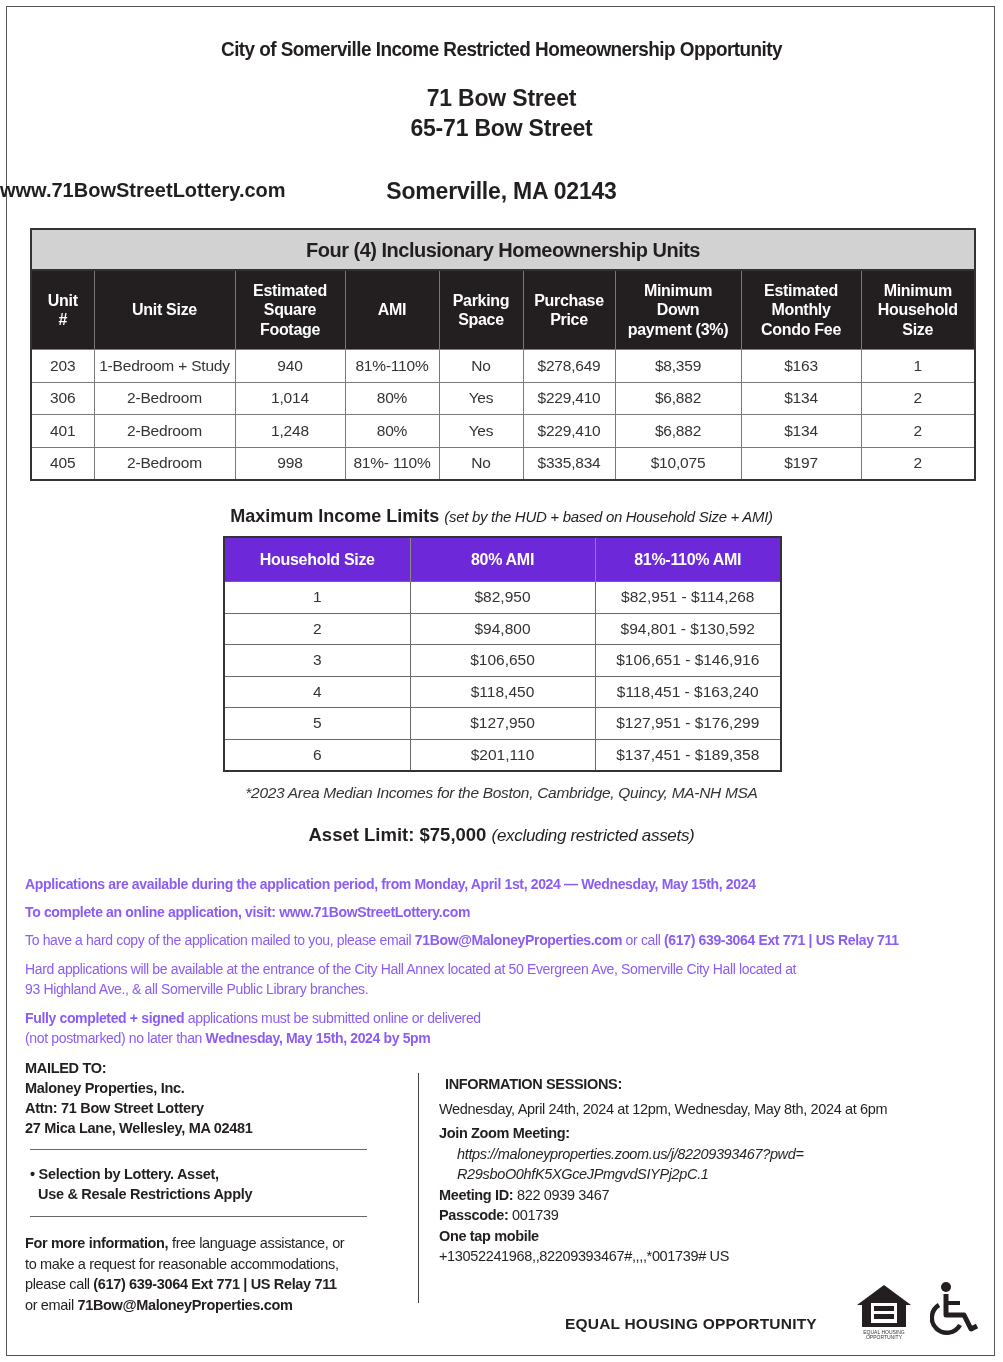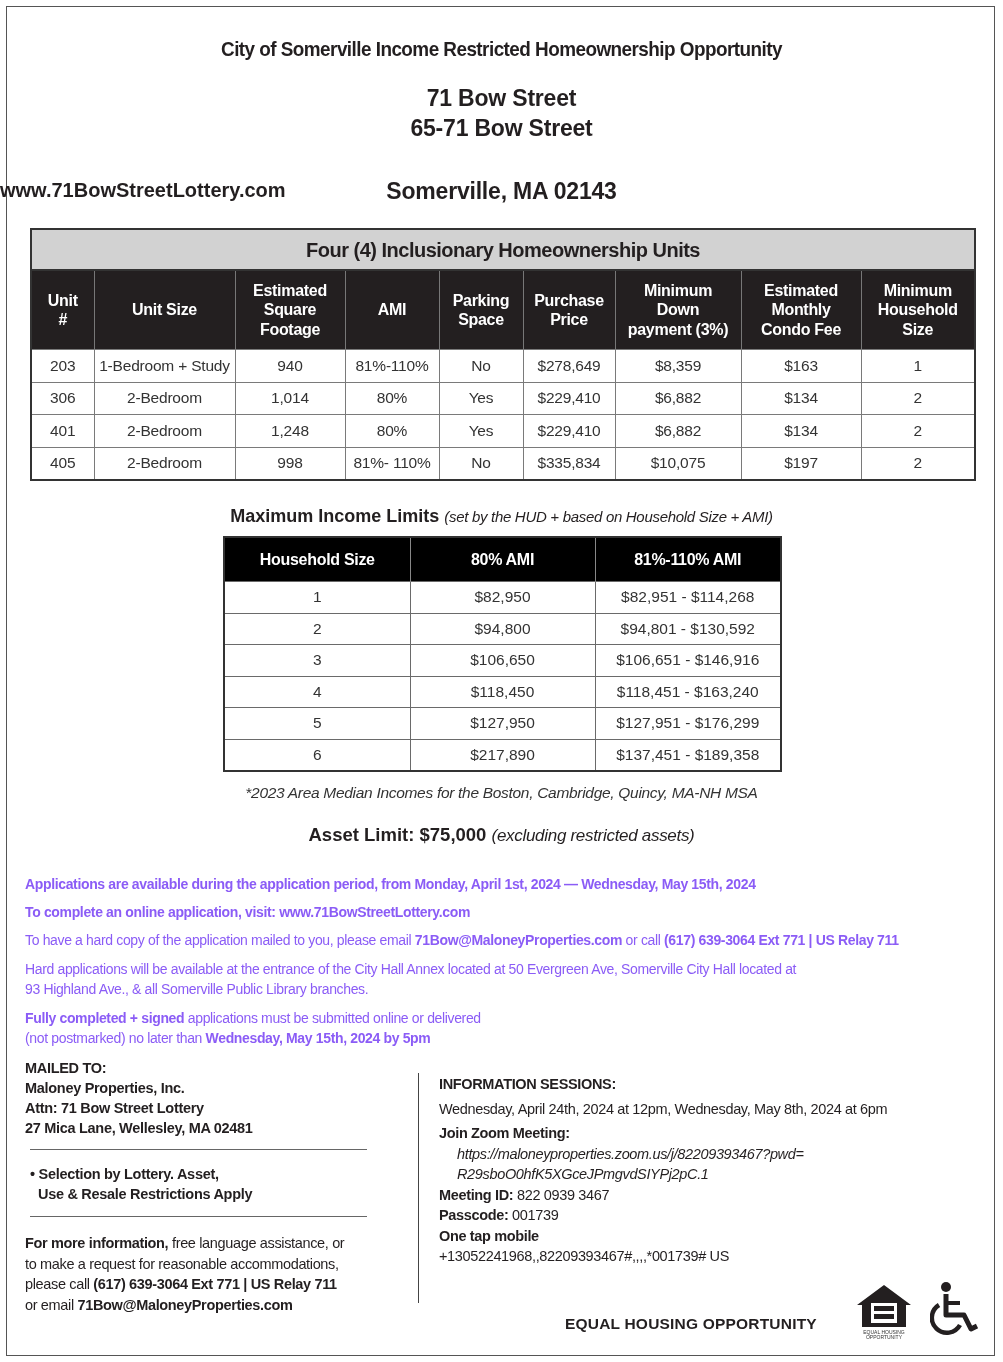--- a/index.html
+++ b/index.html
@@ -59,21 +59,21 @@
     font-size: 18px; font-weight: bold;
   }
   .income-title .note { font-weight: normal; font-style: italic; font-size: 15px; letter-spacing: -0.3px; }
 
   .income-wrap {
     position: absolute; left: 223px; top: 536px; width: 559px;
     border: 2px solid #333; box-sizing: border-box;
   }
   .income { width: 100%; table-layout: fixed; }
   .income th {
-    background: #000000; color: #fff; font-size: 16px; font-weight: bold;
+    background: #6d28d9; color: #fff; font-size: 16px; font-weight: bold;
     height: 41px; border-left: 1.5px solid #888; letter-spacing: -0.3px;
   }
   .income th:first-child { border-left: none; }
   .income td {
     text-align: center; font-size: 15.5px; height: 30.5px; padding: 0;
     border: 1.5px solid #6a6a6a; color: #333;
   }
   .income tr td:first-child { border-left: none; }
   .income tr td:last-child { border-right: none; }
   .income tr:last-child td { border-bottom: none; }
@@ -105,21 +105,21 @@
   .hr2 { top: 1216px; }
   .lottery {
     position: absolute; left: 30px; top: 1164px; font-size: 14.5px; font-weight: bold;
     line-height: 20px; letter-spacing: -0.3px;
   }
   .lottery .l2 { padding-left: 8px; }
   .moreinfo { position: absolute; left: 25px; top: 1233px; width: 380px; font-size: 14.5px; line-height: 20.5px; letter-spacing: -0.35px; }
 
   .vline { position: absolute; left: 418px; top: 1073px; width: 0; height: 230px; border-left: 1.5px solid #444; }
   .sessions { position: absolute; left: 439px; top: 1074px; font-size: 14.5px; line-height: 20.5px; letter-spacing: -0.35px; }
-  .sessions .ttl { font-weight: bold; }
+  .sessions .ttl { font-weight: bold; margin-left: 6px; }
   .sessions .dates { margin-top: 4px; }
   .sessions .join { font-weight: bold; margin-top: 4px; }
   .sessions .url { font-style: italic; padding-left: 18px; }
 
   .eho-text {
     position: absolute; left: 565px; top: 1315px; font-size: 15.5px; font-weight: bold;
     letter-spacing: 0.2px;
   }
   .eho-logo { position: absolute; left: 855px; top: 1283px; width: 58px; height: 58px; }
   .eho-logo svg { display: block; }
@@ -277,21 +277,21 @@
           <td>$118,450</td>
           <td>$118,451 - $163,240</td>
         </tr>
         <tr>
           <td>5</td>
           <td>$127,950</td>
           <td>$127,951 - $176,299</td>
         </tr>
         <tr>
           <td>6</td>
-          <td>$217,890</td>
+          <td>$201,110</td>
           <td>$137,451 - $189,358</td>
         </tr>
       </tbody>
   </table>
 </div>
 
 <div class="ami-note">*2023 Area Median Incomes for the Boston, Cambridge, Quincy, MA-NH MSA</div>
 
 <div class="asset">
   <span>Asset Limit: $75,000</span>

